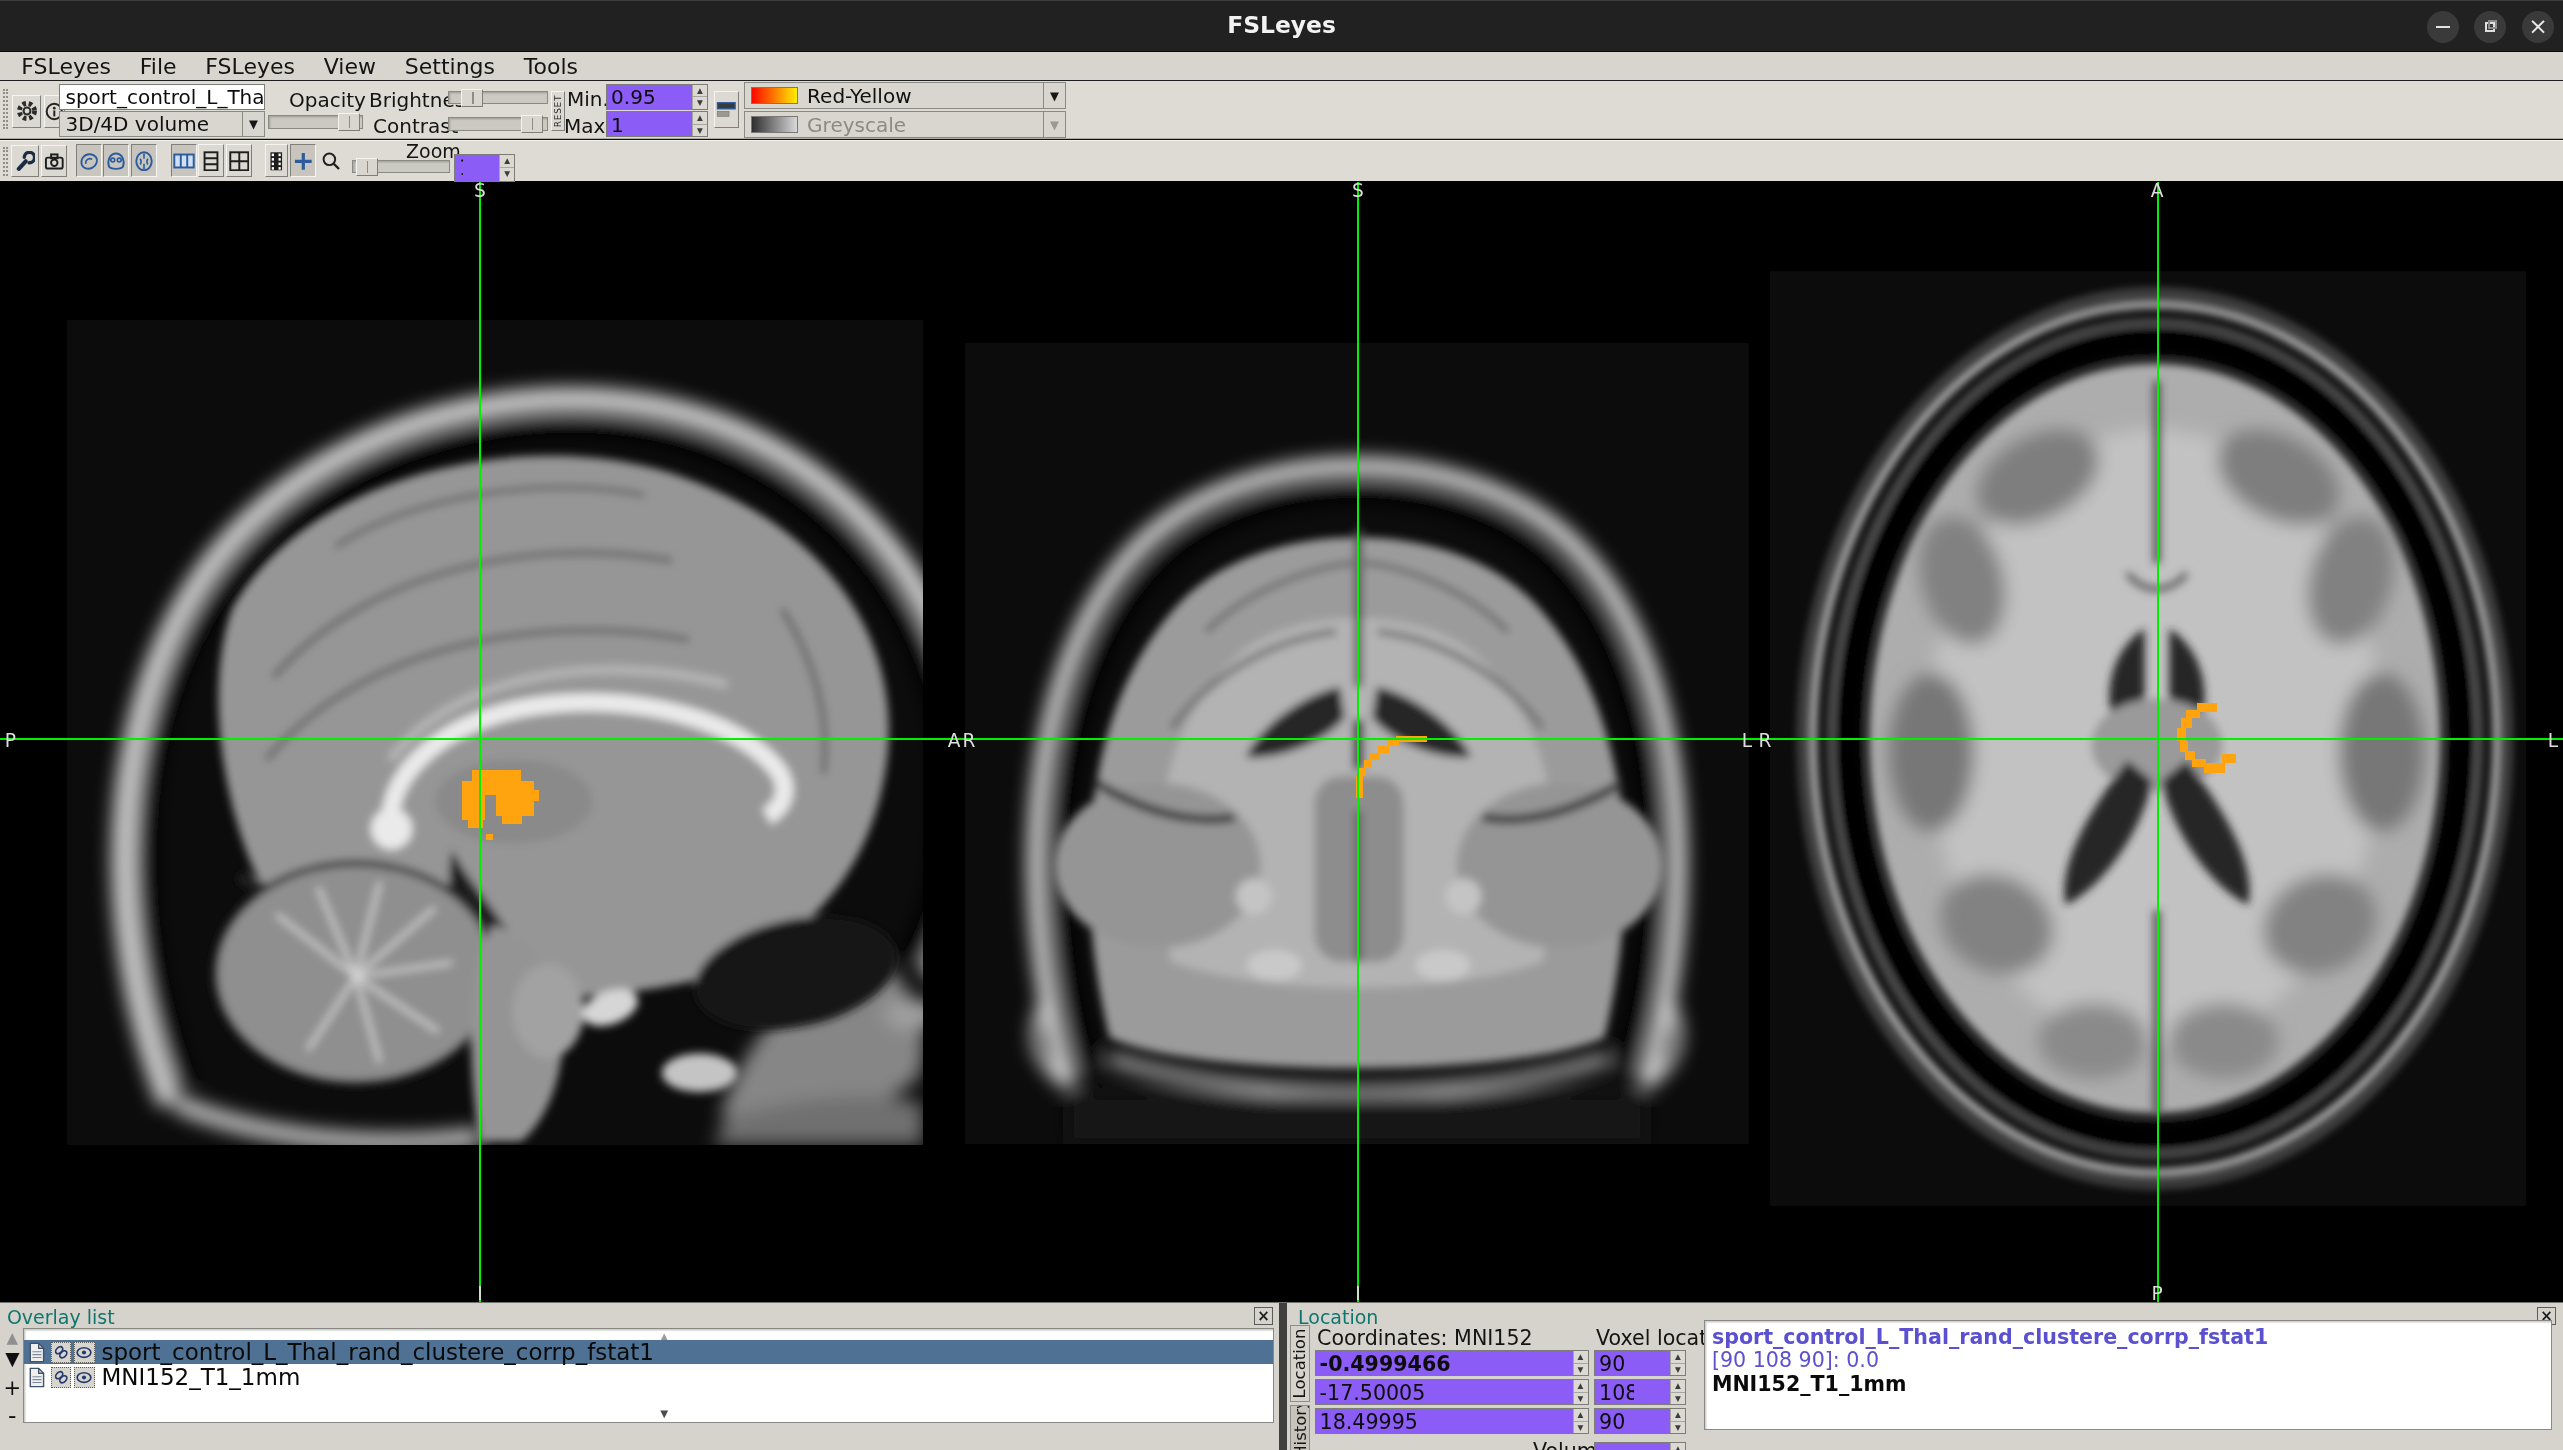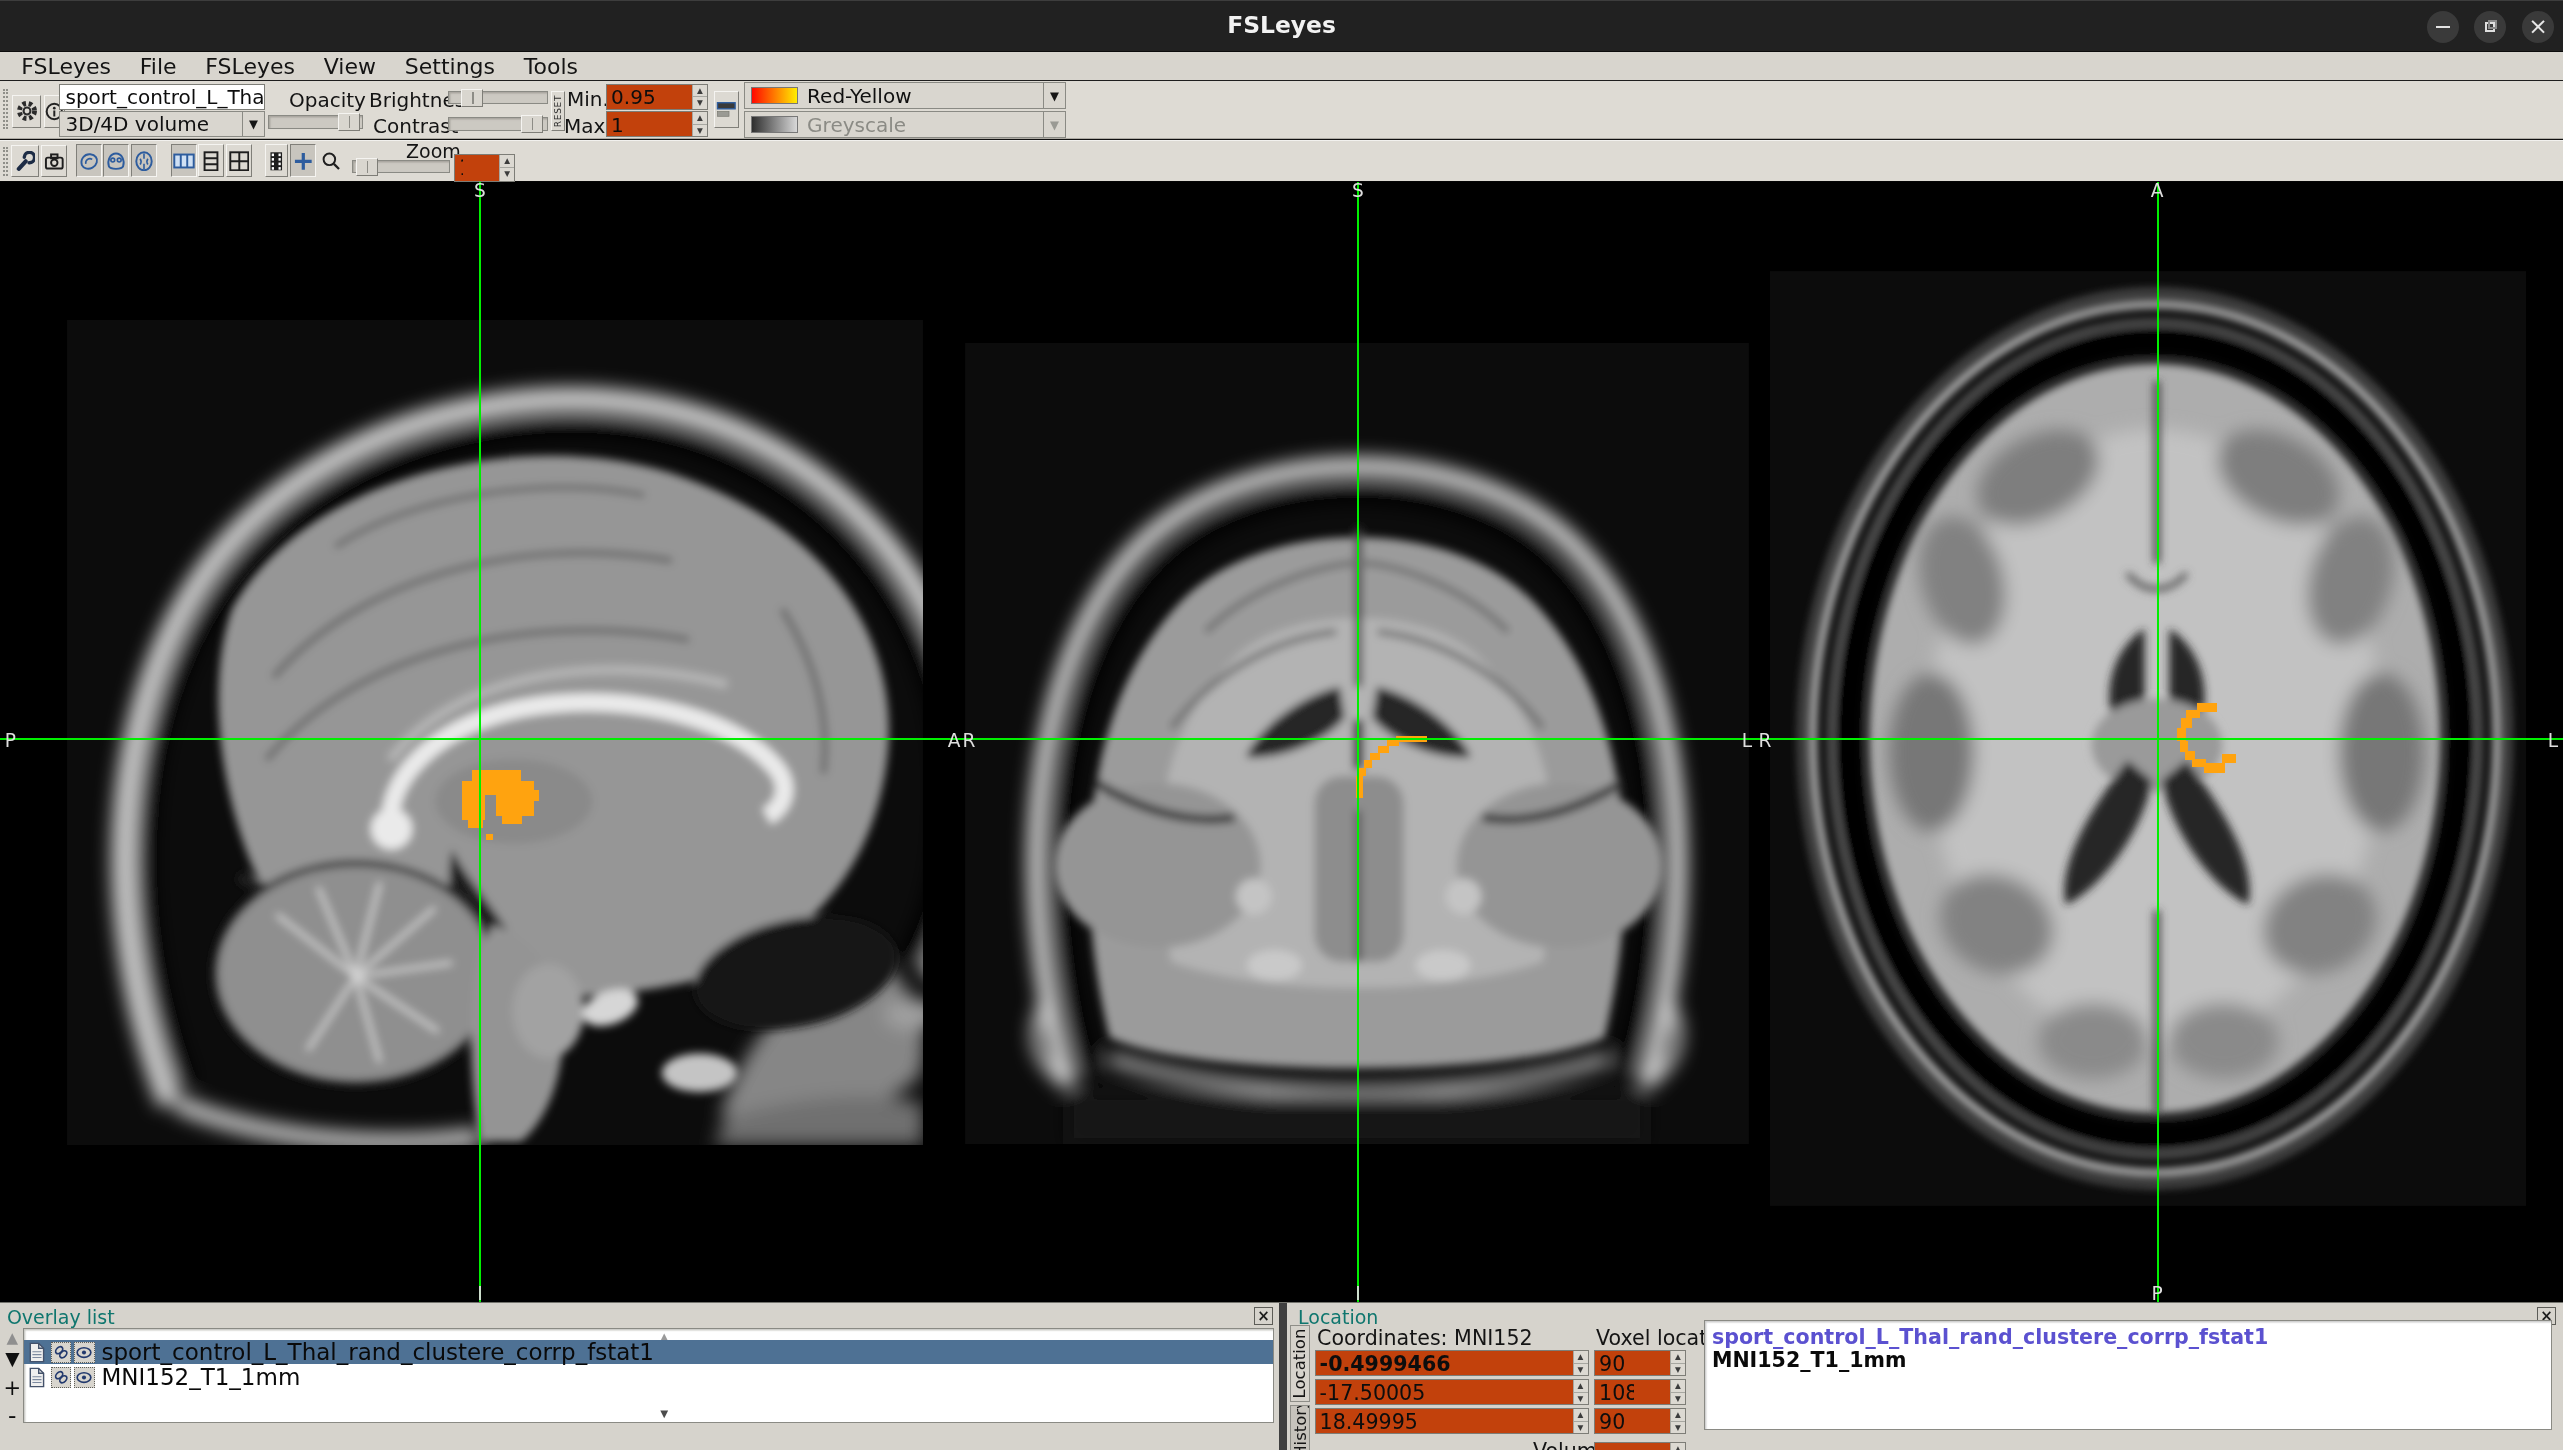--- a/index.html
+++ b/index.html
@@ -31,21 +31,21 @@
     border-top:0.7px solid #f2f1ee; border-bottom:1.4px solid #050505; }
   .grip { position:absolute; width:5.5px; border-left:2.1px dotted #8f8f89; border-right:2.1px dotted #8f8f89; }
   .btn { position:absolute; background:#dcd9d2; border:1.4px solid;
     border-color:#f5f4f1 #807f79 #807f79 #f5f4f1;
     display:flex; align-items:center; justify-content:center; }
   .btn.pressed { background:#c8c5be; border-color:#807f79 #f5f4f1 #f5f4f1 #807f79; }
   .btn.flat { background:transparent; border-color:transparent; }
   .field { position:absolute; background:#fff; border:1.4px solid #7d7d77;
     display:flex; align-items:center; padding:0 5.5px; font-size:20px; color:#0d0d0d;
     white-space:nowrap; overflow:hidden; }
-  .spinwrap { position:absolute; background:#c2410c; border:1.4px solid #7d7d77; display:flex; overflow:hidden;gap:36px; }
+  .spinwrap { position:absolute; background:#8b5cf6; border:1.4px solid #7d7d77; display:flex; overflow:hidden;gap:36px; }
   .spinval { flex:1; font-size:20px; color:#0d0d0d; padding:0.7px 4.1px; white-space:nowrap; overflow:hidden; }
   .spincol { width:15px; border-left:0.7px solid #a7a7a1; display:flex; flex-direction:column; }
   .spincol div { flex:1; font-size:7.6px; color:#3c3c3c; text-align:center; line-height:11px; background:#dcd9d2; }
   .spincol div:first-child { border-bottom:0.7px solid #a7a7a1; }
   .lbl { position:absolute; font-size:20px; color:#141414; white-space:nowrap;text-align:center; }
   .slider { position:absolute; height:13.8px; background:#ccc9c2; border:0.7px solid #8a8a84;
     box-shadow:inset 1.4px 1.4px 1.4px #a8a59e; }
   .knob { position:absolute; top:-2.8px; width:22px; height:18px; background:#d9d6cf;
     border:1.4px solid; border-color:#f5f4f1 #7e7d77 #7e7d77 #f5f4f1; }
   .knob::after { content:""; position:absolute; left:50%; top:2.1px; bottom:2.1px; width:1.4px; background:#8d8c86; }
@@ -593,19 +593,20 @@
       <div class="lbl" style="left:246px; top:136px; font-size:20.6px;">Volume</div>
       <div class="spinwrap" style="left:307px; top:139px; width:92px; height:26px;">
         <div class="spinval" style="font-size:20.6px;"></div>
         <div class="spincol">
             <div>▲</div>
           </div>
       </div>
 
       <div class="infobox">
         <div class="i-linkbold">sport_control_L_Thal_rand_clustere_corrp_fstat1</div>
+        <div class="i-link">[90 108 90]: 0.0</div>
         <div class="i-bold">MNI152_T1_1mm</div>
       </div>
     </div>
   </div>
 
 </div>
 
 
 </body></html>

